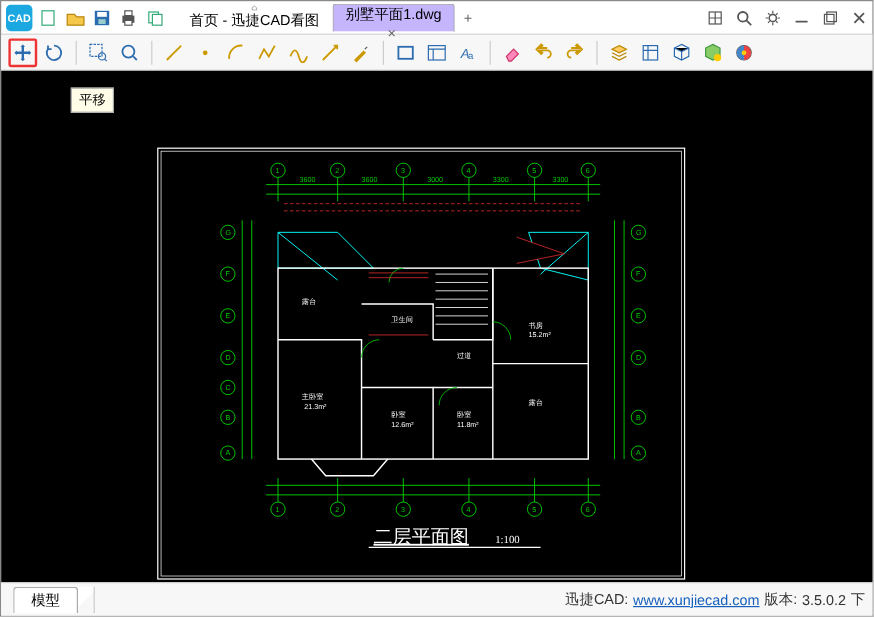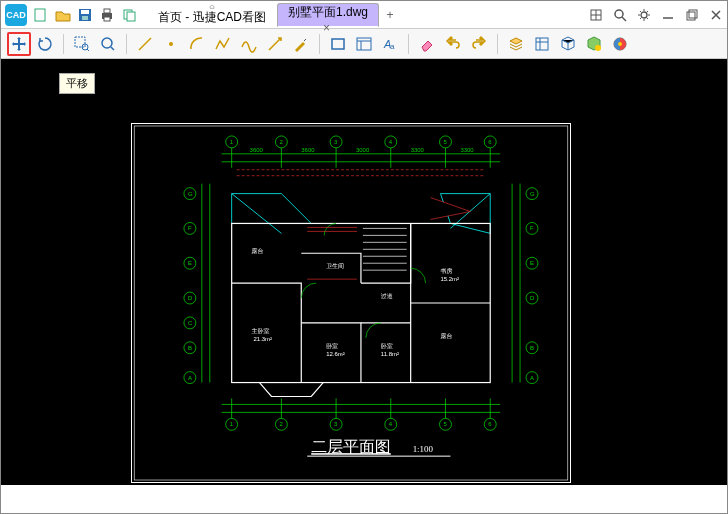--- a/index.html
+++ b/index.html
@@ -416,13 +416,24 @@
           <text x="180" y="330" font-size="16" text-decoration="underline">二层平面图</text>
           <text x="282" y="330" font-size="9">1:100</text>
           <line x1="176" y1="334" x2="320" y2="334" stroke="#fff" stroke-width="1"></line>
         </g>
       </svg>
     </div>
   </div>
 
   <div class="watermark">LIEHUO</div>
 
+  <div class="statusbar">
+    <div class="model-tab">模型</div>
+    <div class="slope"></div>
+    <div class="status-right">
+      <span>迅捷CAD:</span>
+      <a href="#">www.xunjiecad.com</a>
+      <span>版本:</span>
+      <span>3.5.0.2</span>
+      <span>下</span>
+    </div>
+  </div>
 </div>
 
 </body></html>

